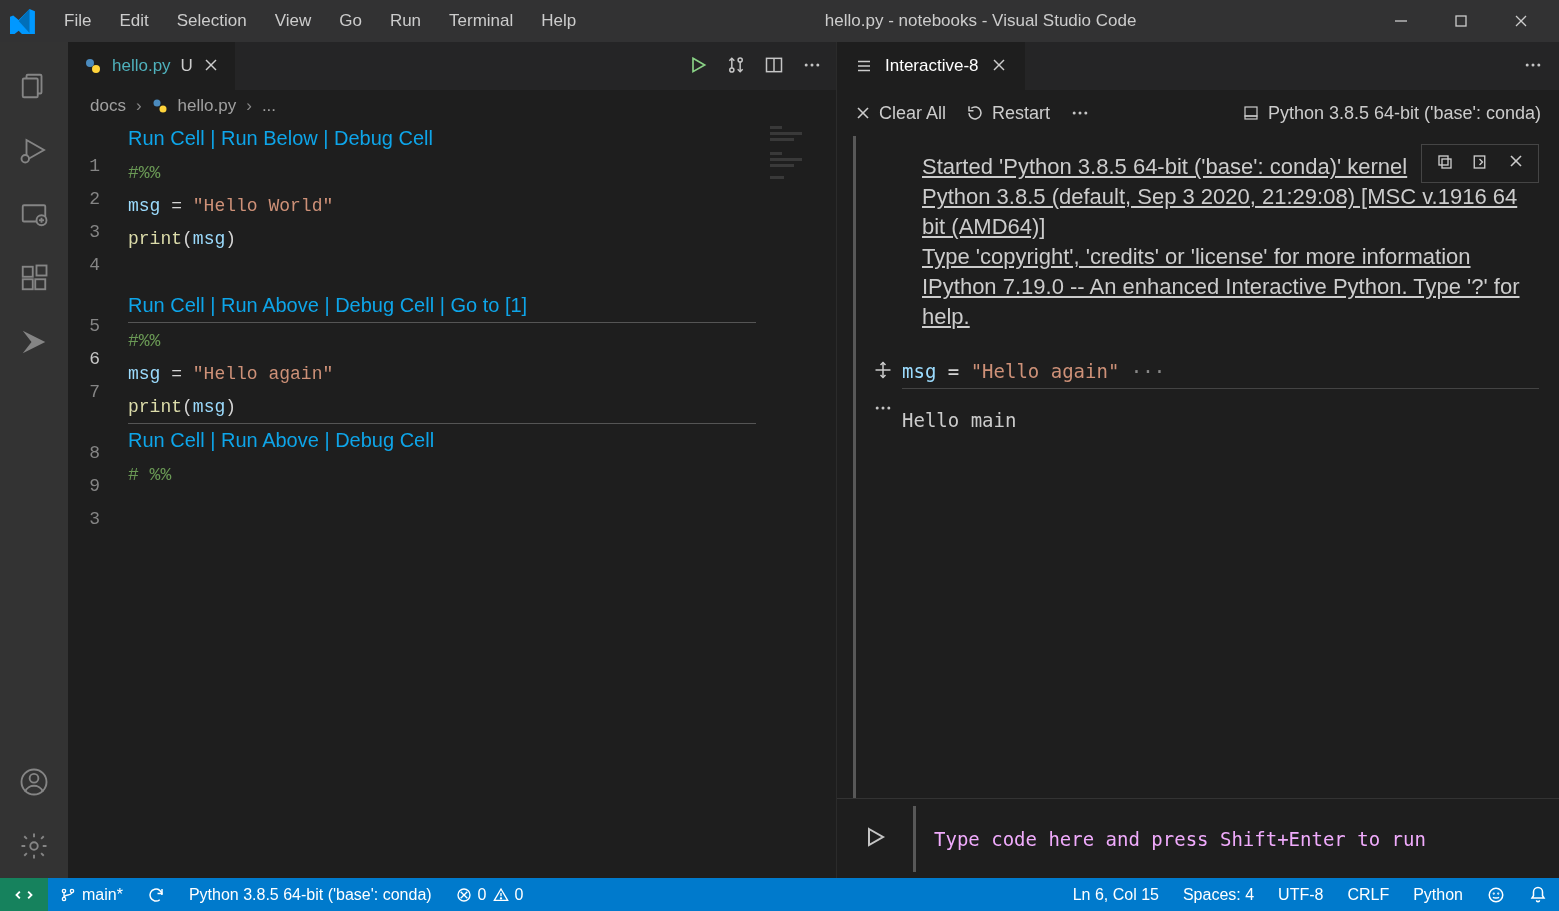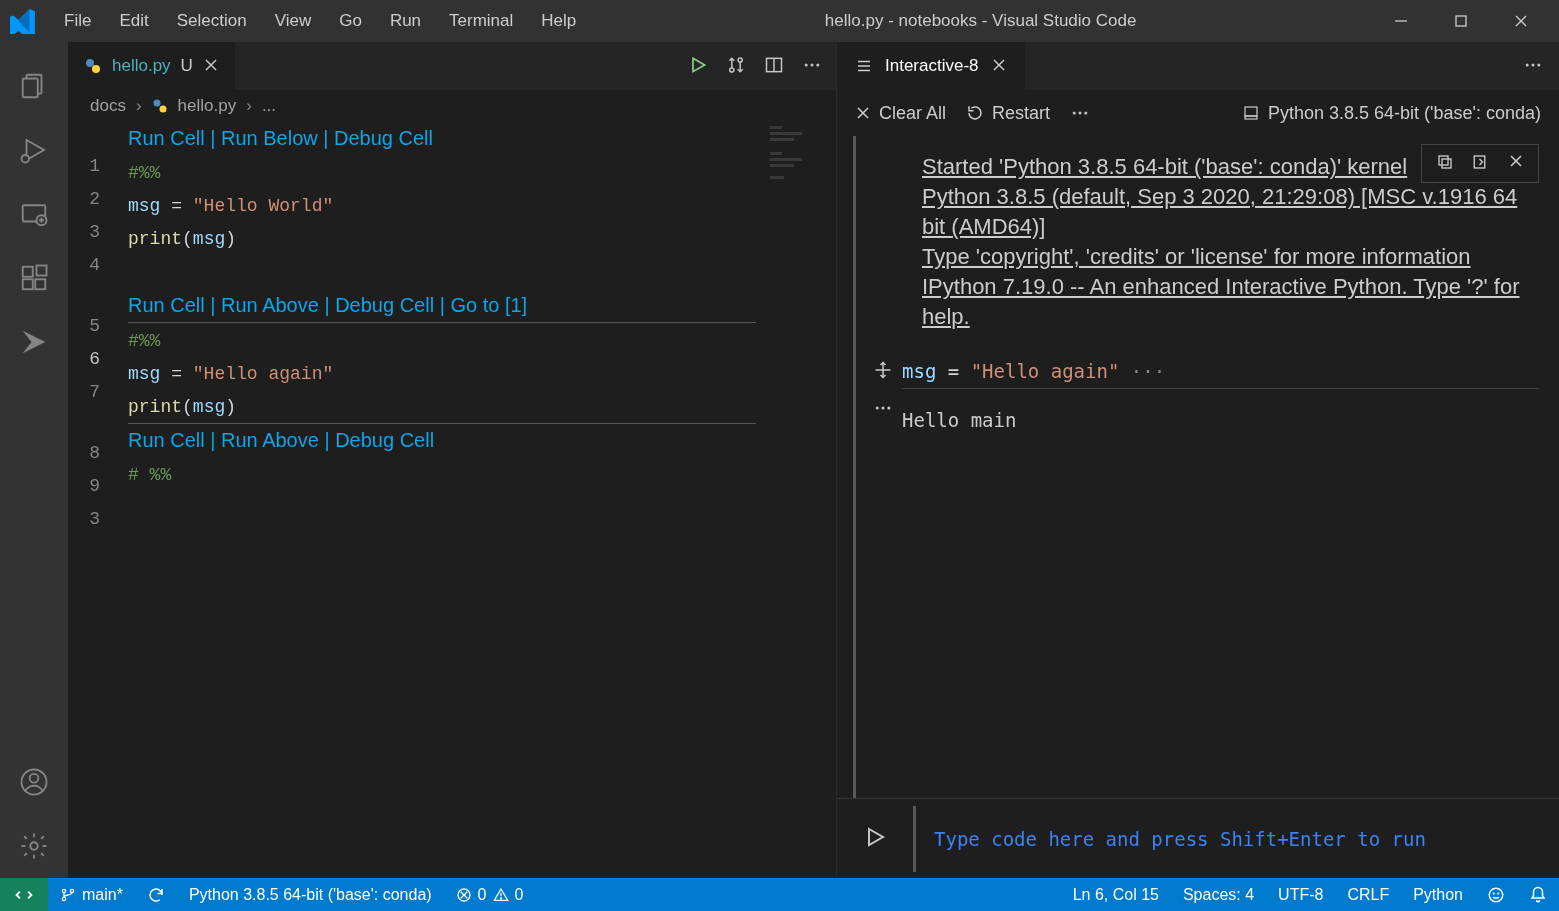--- a/index.html
+++ b/index.html
@@ -173,21 +173,21 @@
     align-items: center;
     border-top: 1px solid #333;
     padding: 0 16px;
     gap: 16px;
   }
   .int-run-ico { width: 44px; text-align: center; color: #c5c5c5; cursor: pointer; }
   .int-input {
     flex: 1;
     font-family: Consolas, monospace;
     font-size: 19px;
-    color: #3b82f6;
+    color: #f0abfc;
     border-left: 3px solid #585858;
     padding: 22px 18px;
   }
 
   .statusbar {
     height: 33px;
     background: #007acc;
     display: flex;
     align-items: flex-start;
     color: #fff;

